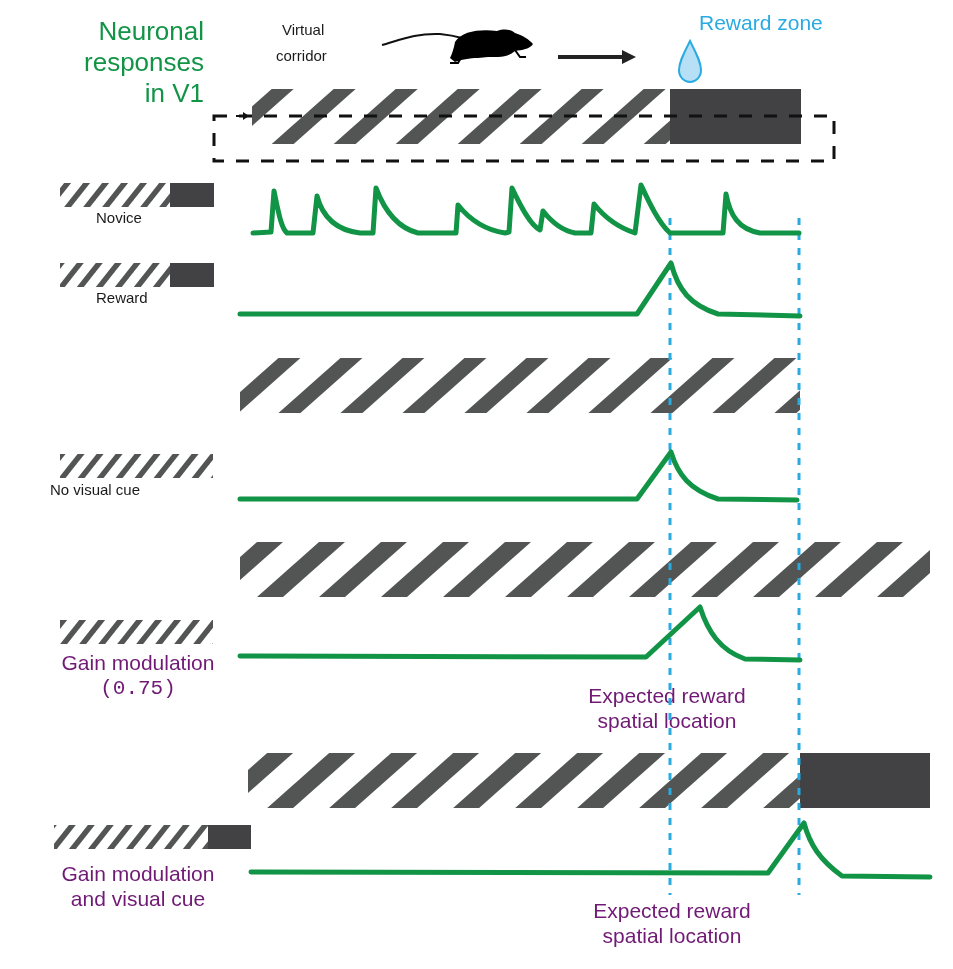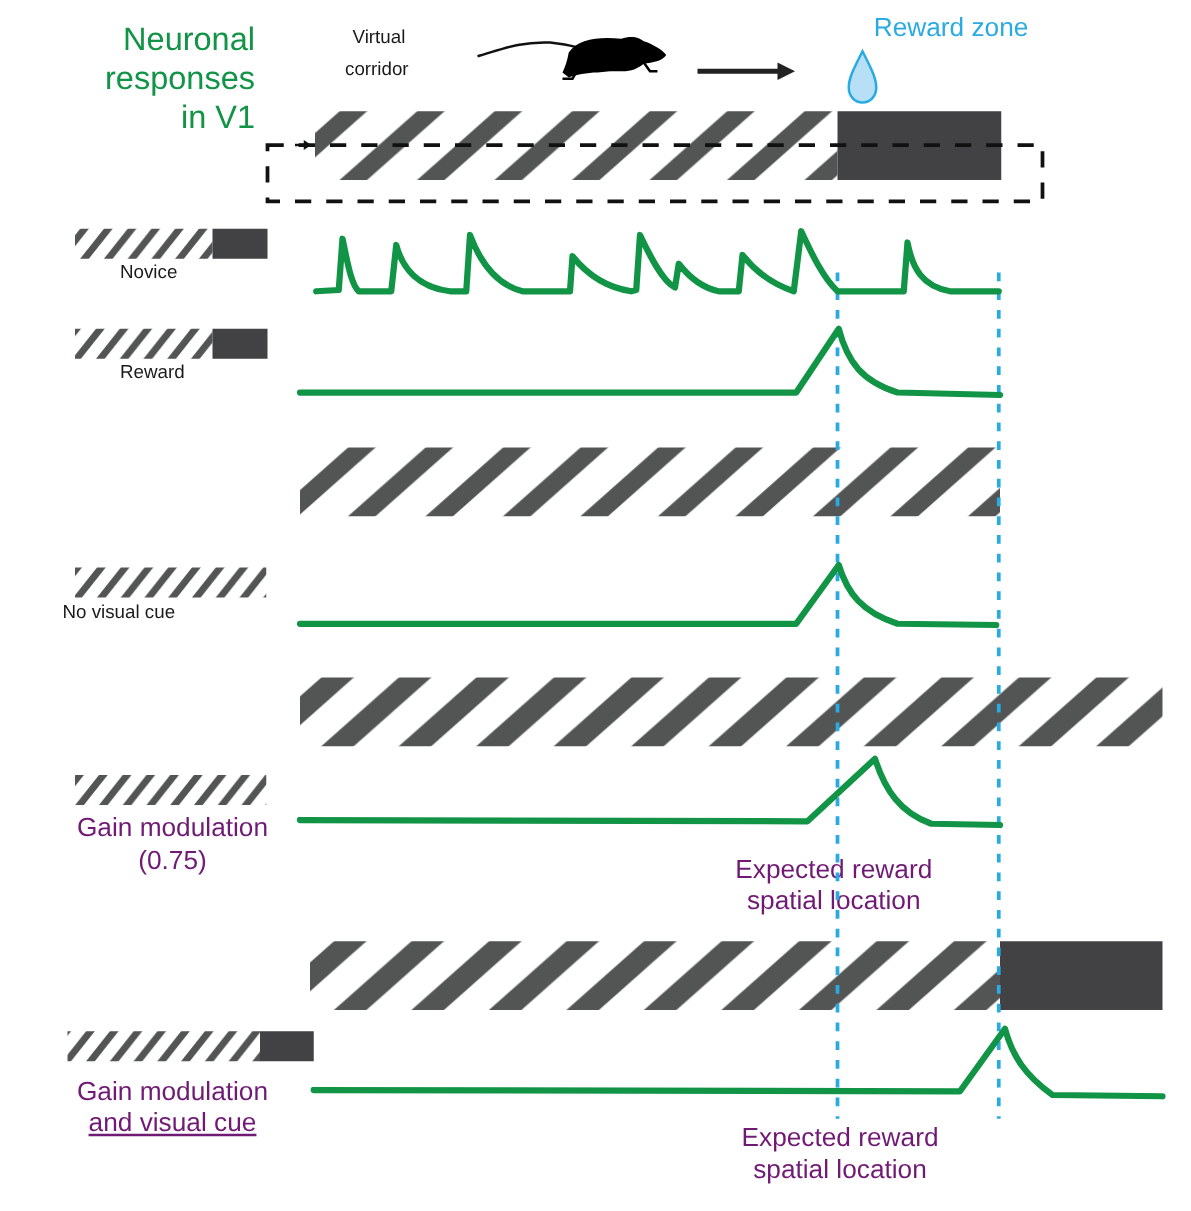--- a/index.html
+++ b/index.html
@@ -19,23 +19,23 @@
 <div class="txt title" style="left:4px;top:79px;">in V1</div>
 
 <div class="txt black" style="left:282px;top:21px;">Virtual</div>
 <div class="txt black" style="left:276px;top:47px;">corridor</div>
 <div class="txt cyan" style="left:699px;top:11px;">Reward zone</div>
 
 <div class="txt black" style="left:96px;top:209px;">Novice</div>
 <div class="txt black" style="left:96px;top:289px;">Reward</div>
 <div class="txt black" style="left:50px;top:481px;">No visual cue</div>
 <div class="txt navy" style="left:46px;top:651px;width:184px;">Gain modulation</div>
-<div class="txt navy" style="left:46px;top:677px;width:184px;">(0.75)</div>
+<div class="txt navy" style="left:46px;top:677px;width:184px;font-family:Liberation Mono, monospace;">(0.75)</div>
 <div class="txt navy" style="left:46px;top:862px;width:184px;">Gain modulation</div>
-<div class="txt navy" style="left:46px;top:887px;width:184px;text-decoration:underline;">and visual cue</div>
+<div class="txt navy" style="left:46px;top:887px;width:184px;">and visual cue</div>
 
 <div class="txt navy" style="left:567px;top:684px;width:200px;">Expected reward</div>
 <div class="txt navy" style="left:567px;top:709px;width:200px;">spatial location</div>
 <div class="txt navy" style="left:572px;top:899px;width:200px;">Expected reward</div>
 <div class="txt navy" style="left:572px;top:924px;width:200px;">spatial location</div>
 
 <svg class="canvas" width="953" height="969" viewBox="0 0 953 969">
   <defs>
     <pattern id="stripesLarge" patternUnits="userSpaceOnUse" width="62" height="55" x="0" y="0">
       <polygon points="0,55 22,55 84,0 62,0" fill="#535554"></polygon>

